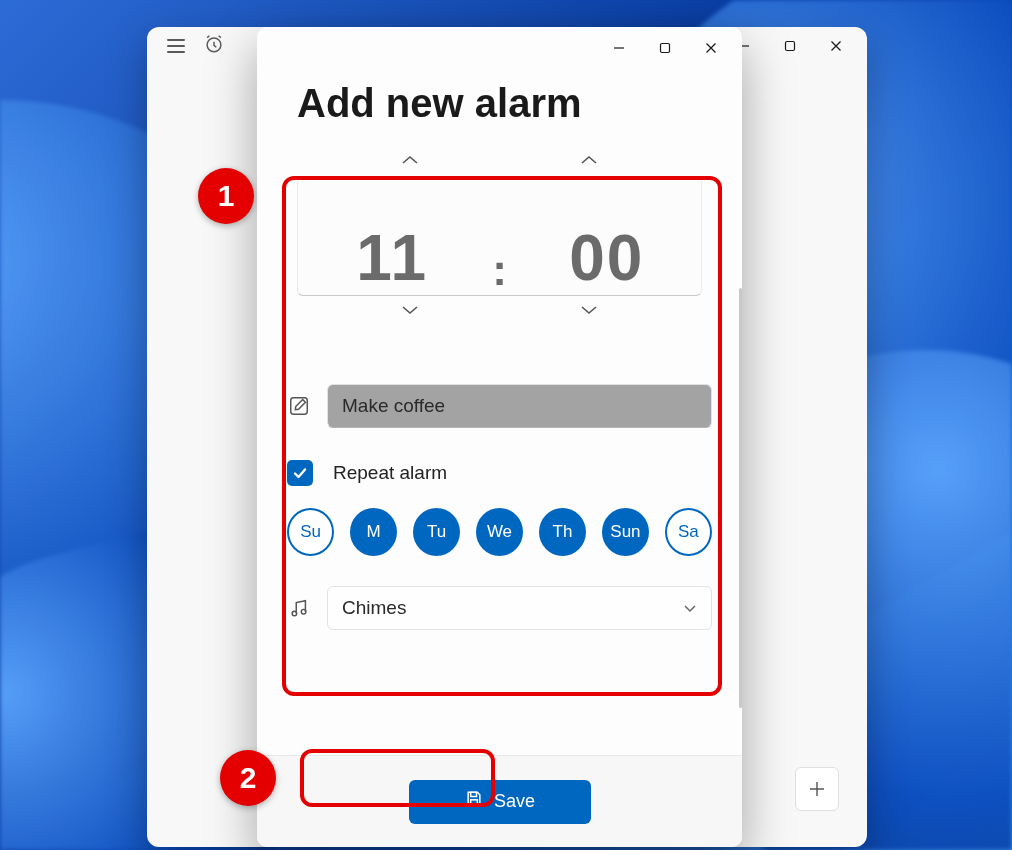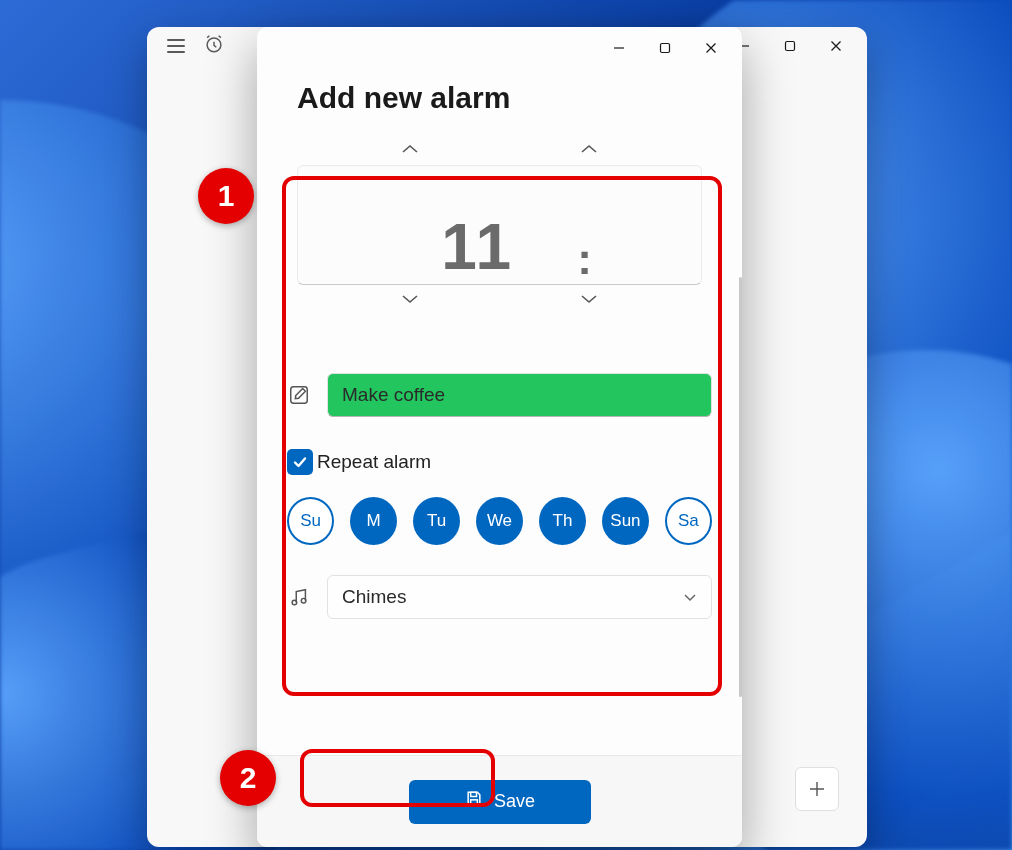--- a/index.html
+++ b/index.html
@@ -28,43 +28,43 @@
   .tb-btn{width:46px;height:38px;display:flex;align-items:center;justify-content:center;color:#1a1a1a;cursor:pointer;}
   .bg-text{position:absolute;left:40px;right:40px;top:450px;text-align:center;color:#666;font-size:28px;font-weight:400;}
   .plus-btn{position:absolute;right:28px;bottom:36px;width:44px;height:44px;border:1px solid #e0e0e0;background:#fff;border-radius:6px;display:flex;align-items:center;justify-content:center;color:#555;font-size:22px;cursor:pointer;}
 
   .dialog{
     position:absolute;left:257px;top:27px;width:485px;height:820px;background:#fdfdfd;border-radius:10px;
     box-shadow:0 20px 50px rgba(0,0,0,.35);display:flex;flex-direction:column;
   }
   .dlg-titlebar{height:50px;display:flex;align-items:flex-start;justify-content:flex-end;padding:4px 8px 0 0;}
   .dlg-tb-btn{width:46px;height:34px;display:flex;align-items:center;justify-content:center;color:#1a1a1a;cursor:pointer;}
-  .dlg-heading{font-size:30px;font-weight:600;color:#1a1a1a;padding:4px 4px 12px 40px;}
+  .dlg-heading{font-size:40px;font-weight:600;color:#1a1a1a;padding:4px 4px 12px 40px;}
   .dlg-body{flex:1;overflow-y:auto;padding:0 28px 10px 28px;position:relative;}
 
   .highlight-box{position:absolute;border:4px solid #e40000;border-radius:12px;pointer-events:none;z-index:50;}
   .hb1{left:282px;top:176px;width:440px;height:520px;}
   .hb2{left:300px;top:749px;width:195px;height:58px;}
   .badge{position:absolute;width:56px;height:56px;border-radius:50%;background:#e40000;color:#fff;font-size:30px;font-weight:600;display:flex;align-items:center;justify-content:center;z-index:60;box-shadow:0 2px 6px rgba(0,0,0,.3);}
   .bd1{left:198px;top:168px;}
   .bd2{left:220px;top:750px;}
 
   .time-area{padding:8px 6px 28px 6px;}
   .time-chev-row{display:flex;justify-content:space-around;padding:0 30px;}
   .chev{color:#555;cursor:pointer;padding:6px;font-size:16px;}
   .time-box{height:120px;background:#fcfcfc;border:1px solid #eaeaea;border-bottom:1px solid #c9c9c9;border-radius:6px;display:flex;align-items:flex-end;justify-content:center;gap:30px;margin:0 6px;}
   .time-num{font-size:64px;font-weight:600;color:#6b6b6b;letter-spacing:2px;}
   .time-colon{font-size:44px;font-weight:600;color:#6b6b6b;}
   .time-cell{width:140px;text-align:center;}
 
   .field-row{display:flex;align-items:center;gap:16px;margin:30px 2px 0 2px;}
   .field-icon{color:#555;flex:0 0 24px;display:flex;align-items:center;justify-content:center;}
-  .text-input{flex:1;height:44px;border:1px solid #e2e2e2;border-bottom:1px solid #b5b5b5;border-radius:6px;background:#22c55e;padding:12px 14px;font-size:19px;color:#2a2a2a;}
-
-  .repeat-row{display:flex;align-items:center;gap:4px;margin:32px 2px 0 2px;}
+  .text-input{flex:1;height:44px;border:1px solid #e2e2e2;border-bottom:1px solid #b5b5b5;border-radius:6px;background:#a3a3a3;padding:12px 14px;font-size:19px;color:#2a2a2a;}
+
+  .repeat-row{display:flex;align-items:center;gap:20px;margin:32px 2px 0 2px;}
   .checkbox{width:26px;height:26px;border-radius:5px;background:#0067c0;display:flex;align-items:center;justify-content:center;color:#fff;cursor:pointer;}
   .repeat-label{font-size:19px;color:#222;}
 
   .days-row{display:flex;gap:16px;margin:22px 2px 0 2px;}
   .day{width:48px;height:48px;border-radius:50%;display:flex;align-items:center;justify-content:center;font-size:17px;font-weight:500;cursor:pointer;}
   .day.on{background:#0067c0;color:#fff;}
   .day.off{background:#fff;border:2px solid #0067c0;color:#0067c0;}
 
   .select-box{flex:1;height:44px;border:1px solid #e2e2e2;border-radius:6px;background:#fefefe;padding:0 14px;font-size:19px;color:#2a2a2a;display:flex;align-items:center;justify-content:space-between;cursor:pointer;}
   .select-chev{color:#666;}
@@ -156,20 +156,21 @@
         <div class="chev"><svg width="18" height="12" viewBox="0 0 18 12">
               <path d="M2 9 9 3l7 6" fill="none" stroke="currentColor" stroke-width="1.6"></path>
             </svg></div>
         <div class="chev"><svg width="18" height="12" viewBox="0 0 18 12">
               <path d="M2 9 9 3l7 6" fill="none" stroke="currentColor" stroke-width="1.6"></path>
             </svg></div>
       </div>
       <div class="time-box">
         <div class="time-cell"><span class="time-num">11</span></div>
         <span class="time-colon">:</span>
+        <div class="time-cell"><span class="time-num">00</span></div>
       </div>
       <div class="time-chev-row">
         <div class="chev"><svg width="18" height="12" viewBox="0 0 18 12">
               <path d="M2 3 9 9l7-6" fill="none" stroke="currentColor" stroke-width="1.6"></path>
             </svg></div>
         <div class="chev"><svg width="18" height="12" viewBox="0 0 18 12">
               <path d="M2 3 9 9l7-6" fill="none" stroke="currentColor" stroke-width="1.6"></path>
             </svg></div>
       </div>
     </div>

